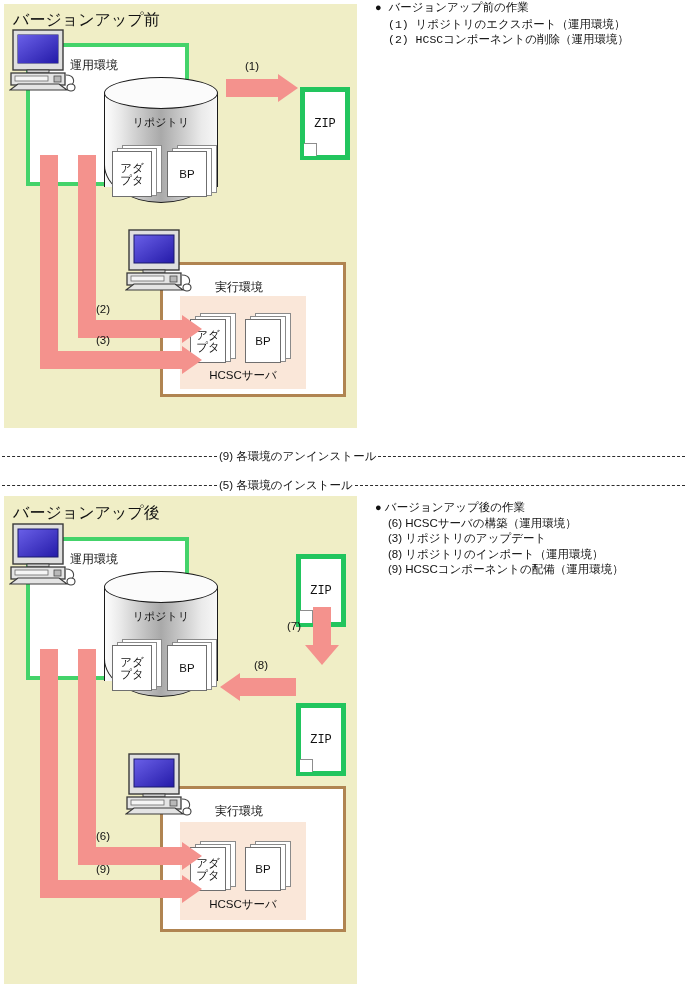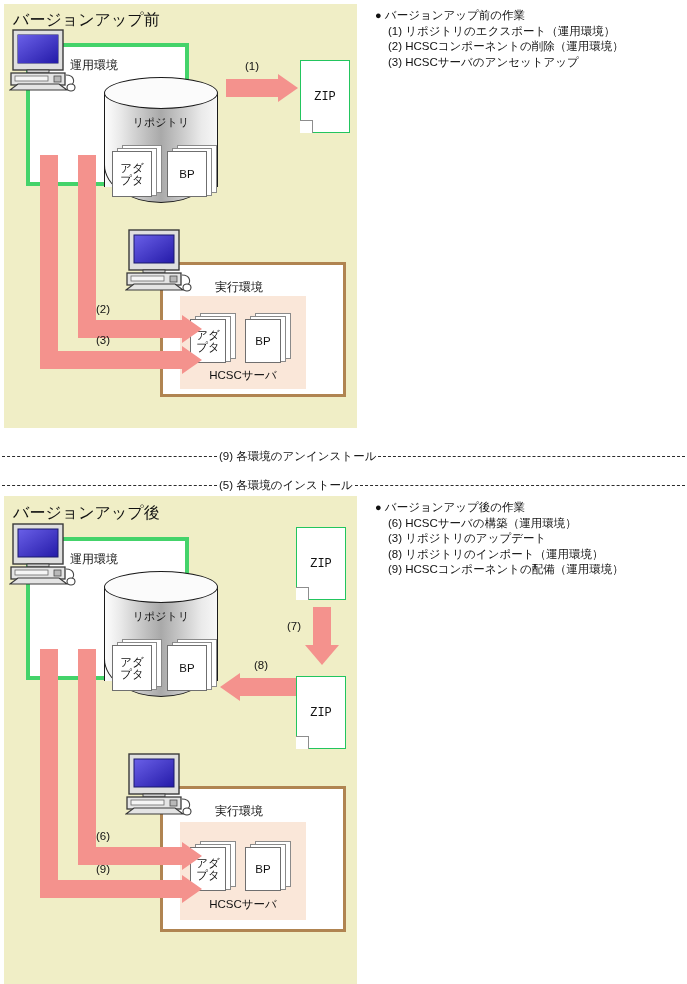--- a/index.html
+++ b/index.html
@@ -28,21 +28,21 @@
   .cyl-label{position:absolute;font-size:11px;color:#111;white-space:nowrap;text-align:center;}
 
   
   .stack{position:absolute;}
   .stack .sh{position:absolute;background:#ffffff;border:1px solid #8a8a8a;box-sizing:border-box;}
   .stack .front{position:absolute;background:#ffffff;border:1px solid #6f6f6f;box-sizing:border-box;
       display:flex;align-items:center;justify-content:center;text-align:center;line-height:1.05;}
   .stack .front span{font-size:11.5px;color:#111;}
 
   
-  .zip{position:absolute;background:#ffffff;border:1px solid #22c55e;box-sizing:border-box;}
+  .zip{position:absolute;background:#ffffff;border:5px solid #22c55e;box-sizing:border-box;margin-top:27px;}
   .zip .zt{position:absolute;left:0;right:0;top:0;bottom:0;
       display:flex;align-items:center;justify-content:center;
       font-family:"Liberation Mono","DejaVu Sans Mono",monospace;font-size:12px;color:#111;}
   .zip .fold{position:absolute;left:-1px;bottom:-1px;width:12px;height:12px;
       background:#ffffff;border-right:1px solid #8d8d8d;border-top:1px solid #8d8d8d;}
   .zip .foldtri{position:absolute;left:-1px;bottom:-1px;width:0;height:0;
       border-left:12px solid #e2e2e2;border-top:12px solid transparent;}
 
   
   .pinkbar{position:absolute;background:#f4928d;}
@@ -185,28 +185,27 @@
 <div class="pinkbar" style="left:78px;top:155px;width:18px;height:175px;"></div>
 <div class="pinkbar" style="left:78px;top:320px;width:106px;height:18px;"></div>
 <div class="phead-r" style="left:182px;top:315px;"></div>
 <div class="steplabel" style="left:96px;top:303px;">(2)</div>
 
 <div class="pinkbar" style="left:40px;top:155px;width:18px;height:206px;"></div>
 <div class="pinkbar" style="left:40px;top:351px;width:144px;height:18px;"></div>
 <div class="phead-r" style="left:182px;top:346px;"></div>
 <div class="steplabel" style="left:96px;top:334px;">(3)</div>
 
-<div class="legend" style="left:375px;top:8px;">
+<div class="legend" style="left:375px;top:0;font-family:Liberation Mono, monospace;">
   <div class="lhead">
     <span class="bullet">●</span>
     <span>バージョンアップ前の作業</span>
   </div>
   <div class="litem">(1) リポジトリのエクスポート（運用環境）</div>
   <div class="litem">(2) HCSCコンポーネントの削除（運用環境）</div>
-  <div class="litem">(3) HCSCサーバのアンセットアップ</div>
 </div>
 
 <div class="sep" style="left:2px;top:449px;width:683px;">
   <div class="dash" style="width:215px;"></div>
   <div class="sep-txt">(9) 各環境のアンインストール</div>
   <div class="dash" style="flex:1 1 auto;"></div>
 </div>
 
 <div class="sep" style="left:2px;top:478px;width:683px;">
   <div class="dash" style="width:215px;"></div>

